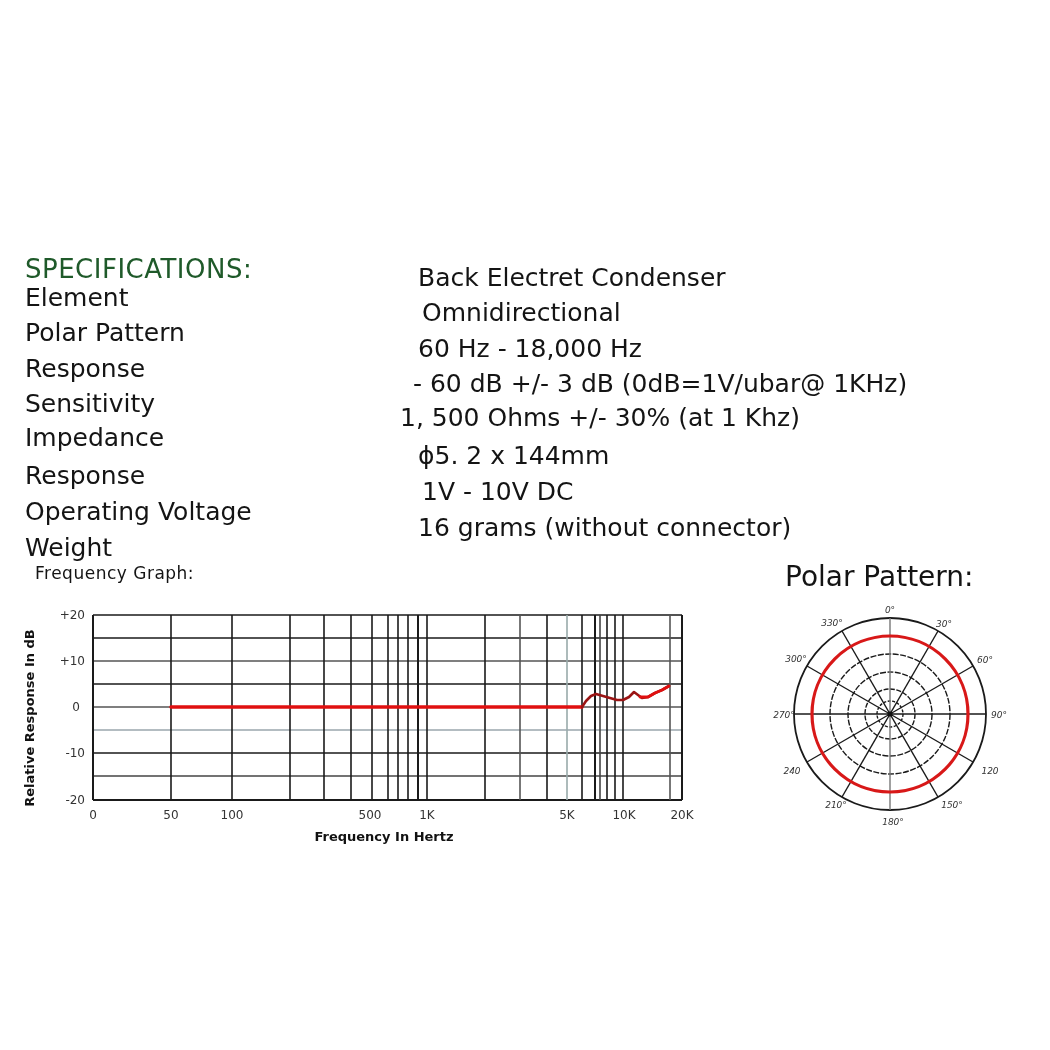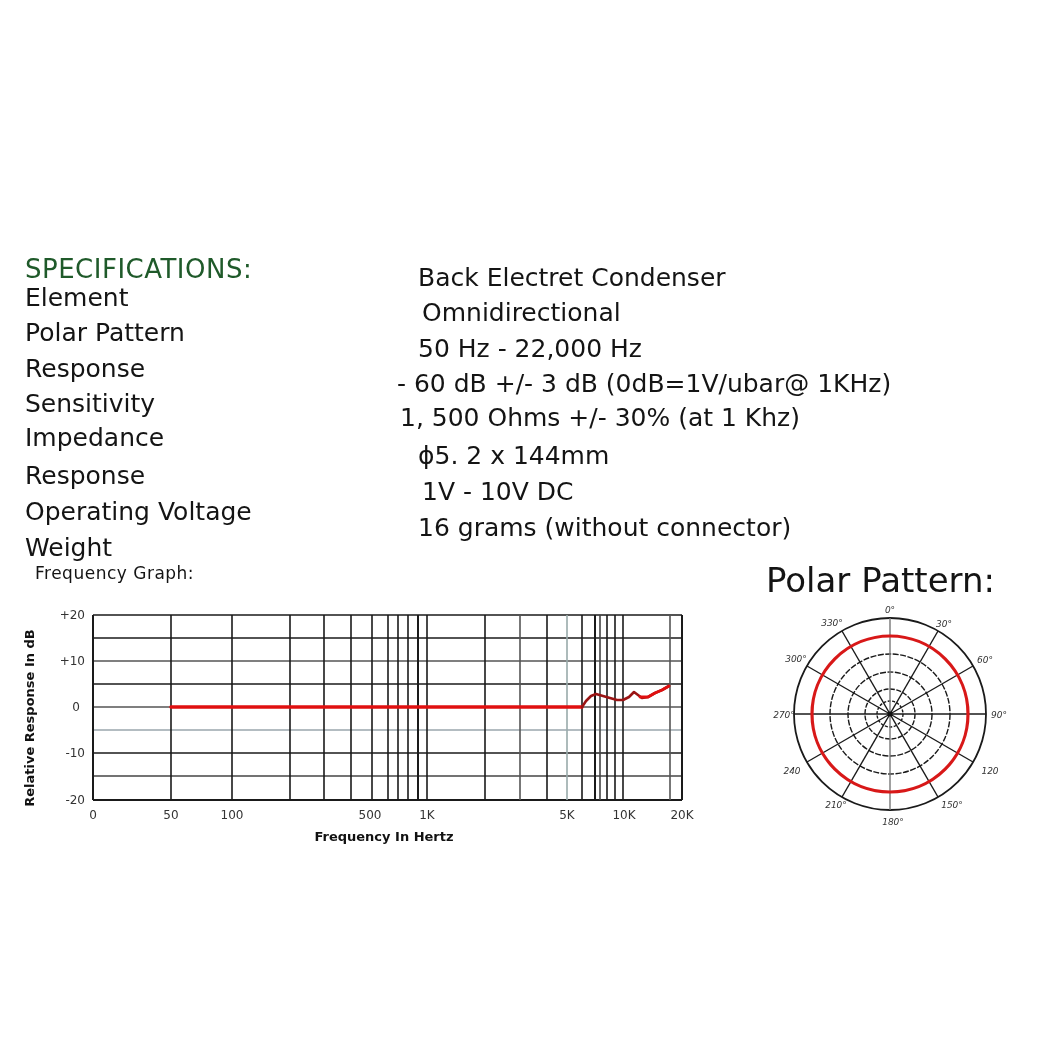--- a/index.html
+++ b/index.html
@@ -5,44 +5,44 @@
   html, body { margin: 0; padding: 0; background: #ffffff; }
   body { width: 1050px; height: 1050px; position: relative; overflow: hidden;
          font-family: "DejaVu Sans", sans-serif; color: #141414; }
   .abs { position: absolute; }
   .spec-title { left: 25px; top: 226px; font-size: 26px; color: #1f5a2a; letter-spacing: 0.5px; white-space: nowrap; margin-top: 28px; }
   .spec-table { left: 25px; top: 260px; }
   .spec-row { position: absolute; left: 0; height: 35px; white-space: nowrap; font-size: 25px; line-height: 35px; }
   .spec-label { position: absolute; left: 0; margin-top: 20px; }
   .spec-value { position: absolute; left: 393px; text-align: center; }
   .freq-title { left: 35px; top: 563px; font-size: 17px; white-space: nowrap; letter-spacing: 0.5px; }
-  .polar-title { left: 766px; top: 560px; font-size: 34px; white-space: nowrap; }
+  .polar-title { left: 785px; top: 560px; font-size: 28px; white-space: nowrap; }
   svg text { font-family: "DejaVu Sans", sans-serif; }
 </style>
 </head>
 <body>
 
 <div class="abs spec-title">SPECIFICATIONS:</div>
 
 <div class="abs spec-table">
   <div class="spec-row" style="top:0px">
     <span class="spec-label">Element</span>
     <span class="spec-value">Back Electret Condenser</span>
   </div>
   <div class="spec-row" style="top:35px">
     <span class="spec-label">Polar Pattern</span>
     <span class="spec-value" style="left:397px">Omnidirectional</span>
   </div>
   <div class="spec-row" style="top:71px">
     <span class="spec-label">Response</span>
-    <span class="spec-value">50 Hz - 22,000 Hz</span>
+    <span class="spec-value">60 Hz - 18,000 Hz</span>
   </div>
   <div class="spec-row" style="top:106px">
     <span class="spec-label">Sensitivity</span>
-    <span class="spec-value" style="left:372px">- 60 dB +/- 3 dB  (0dB=1V/ubar@ 1KHz)</span>
+    <span class="spec-value" style="left:388px">- 60 dB +/- 3 dB  (0dB=1V/ubar@ 1KHz)</span>
   </div>
   <div class="spec-row" style="top:140px">
     <span class="spec-label">Impedance</span>
     <span class="spec-value" style="left:375px">1, 500  Ohms +/- 30%  (at 1  Khz)</span>
   </div>
   <div class="spec-row" style="top:178px">
     <span class="spec-label">Response</span>
     <span class="spec-value">ϕ5. 2  x  144mm</span>
   </div>
   <div class="spec-row" style="top:214px">

